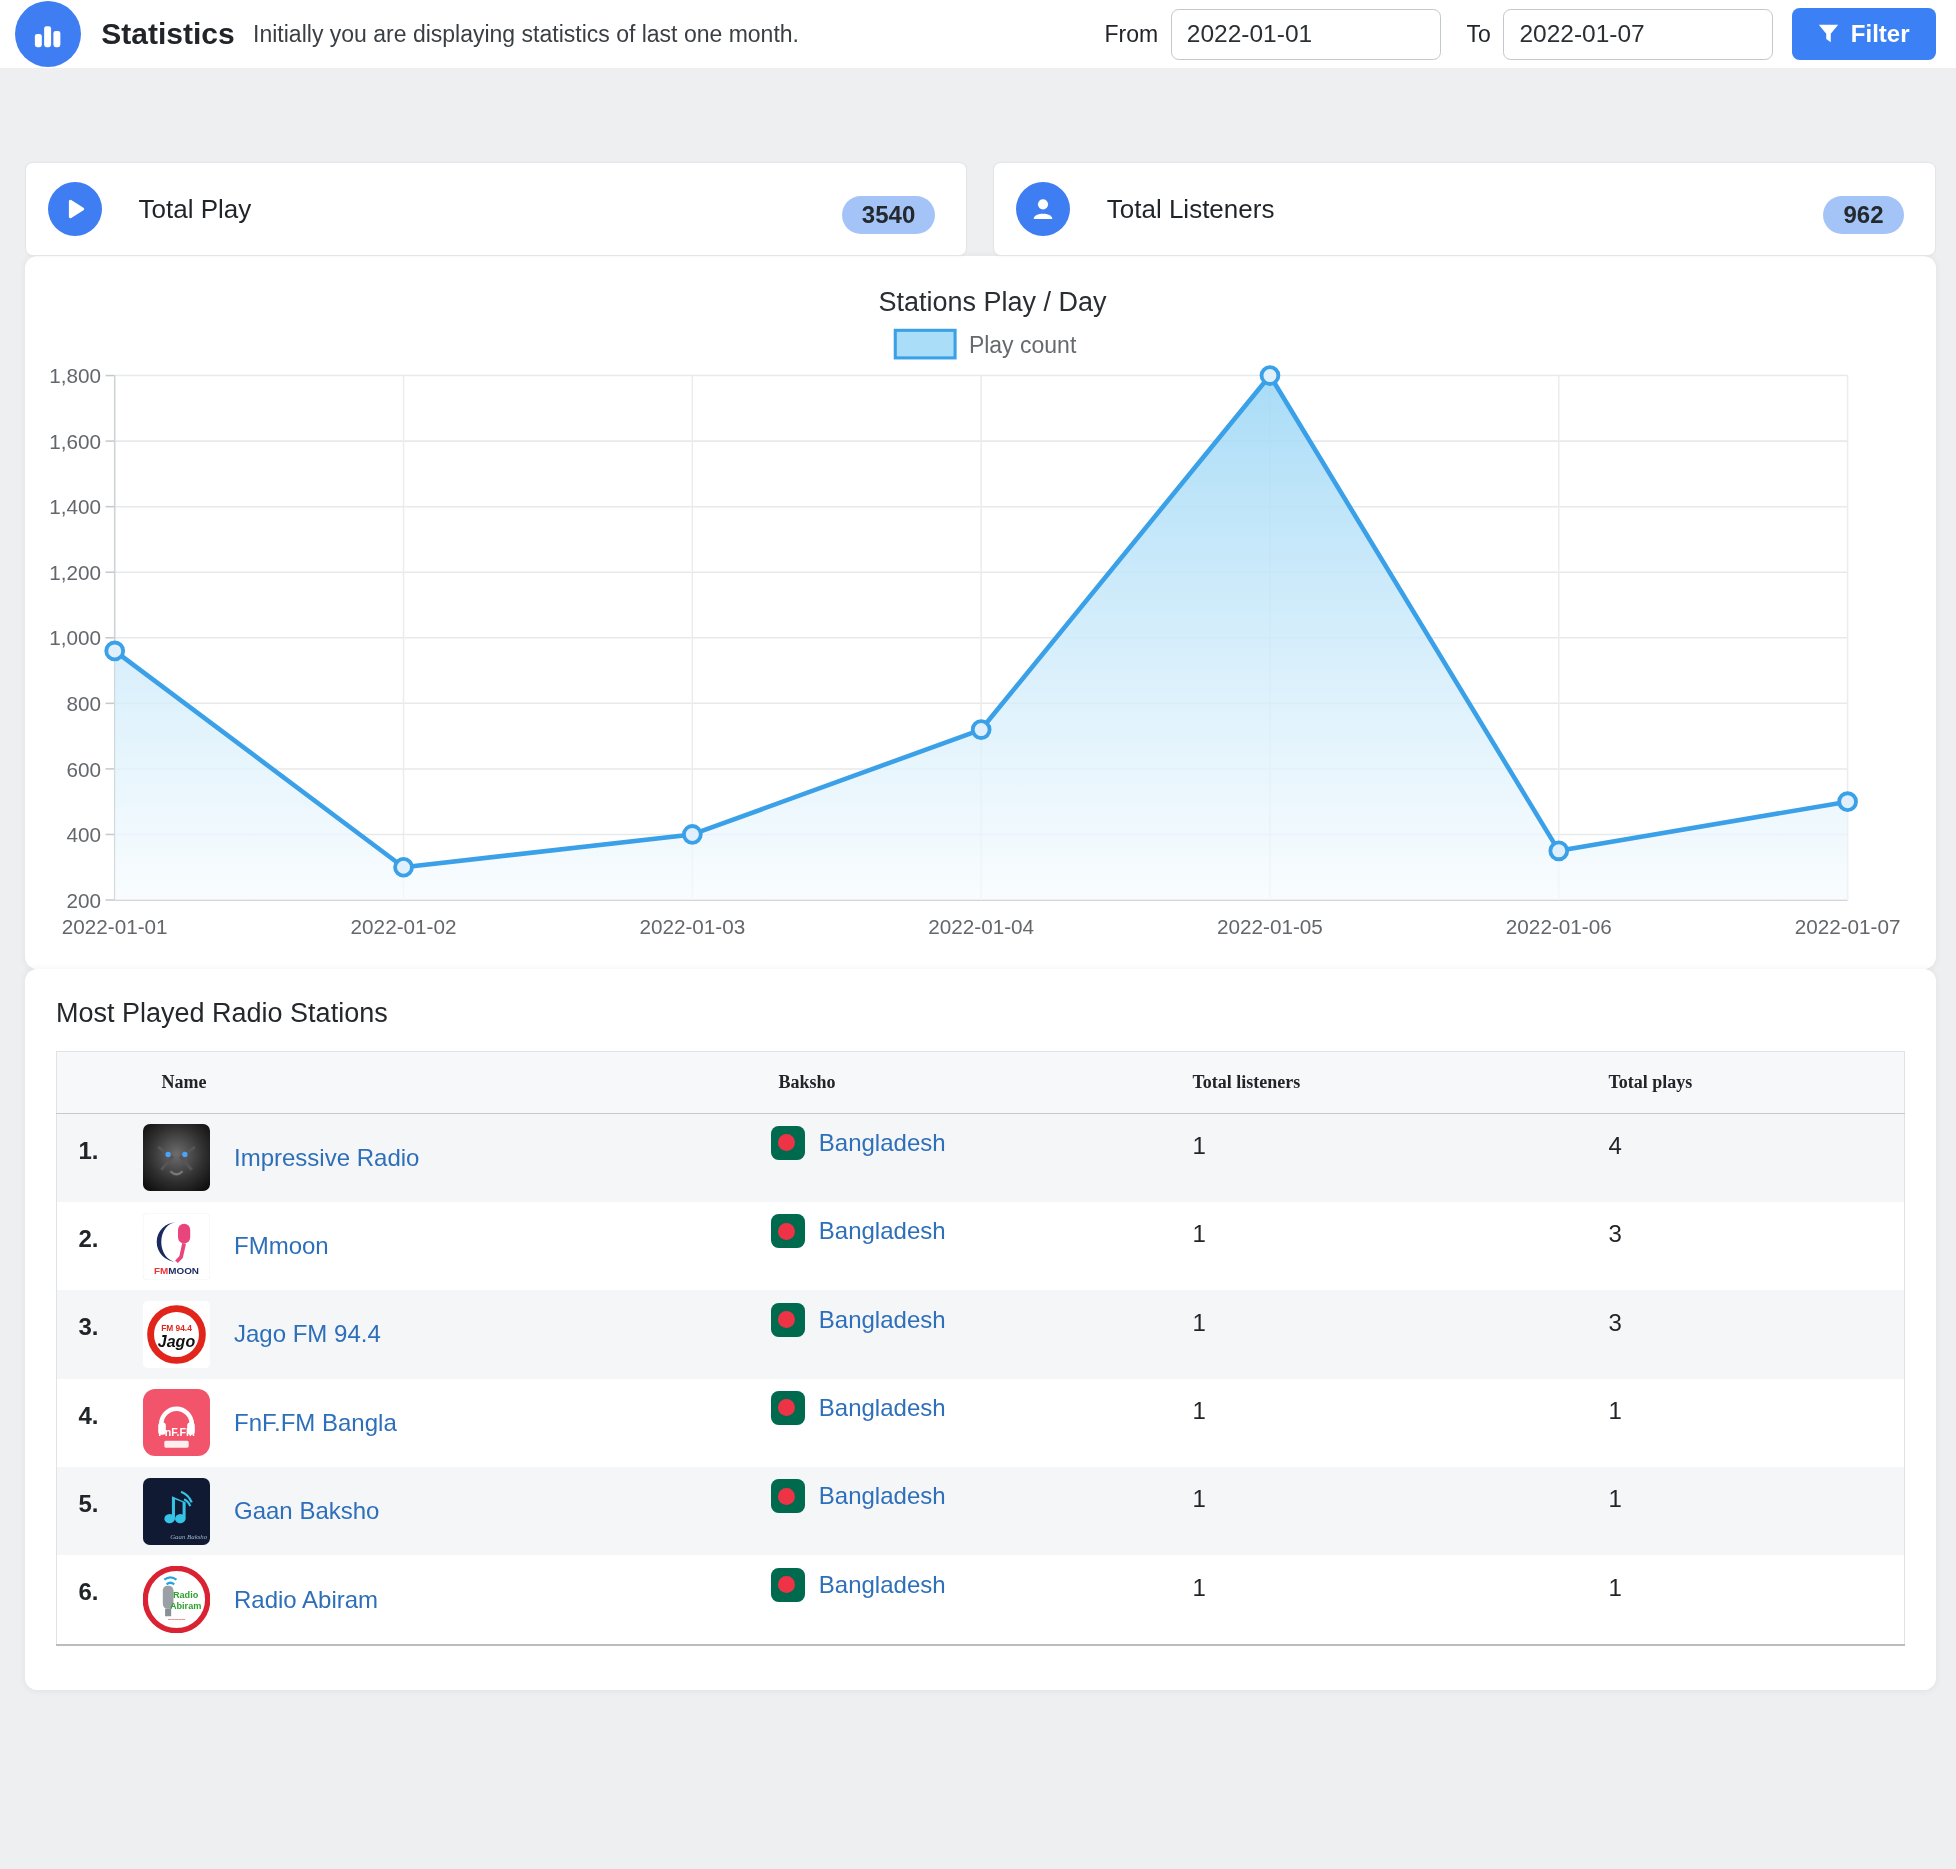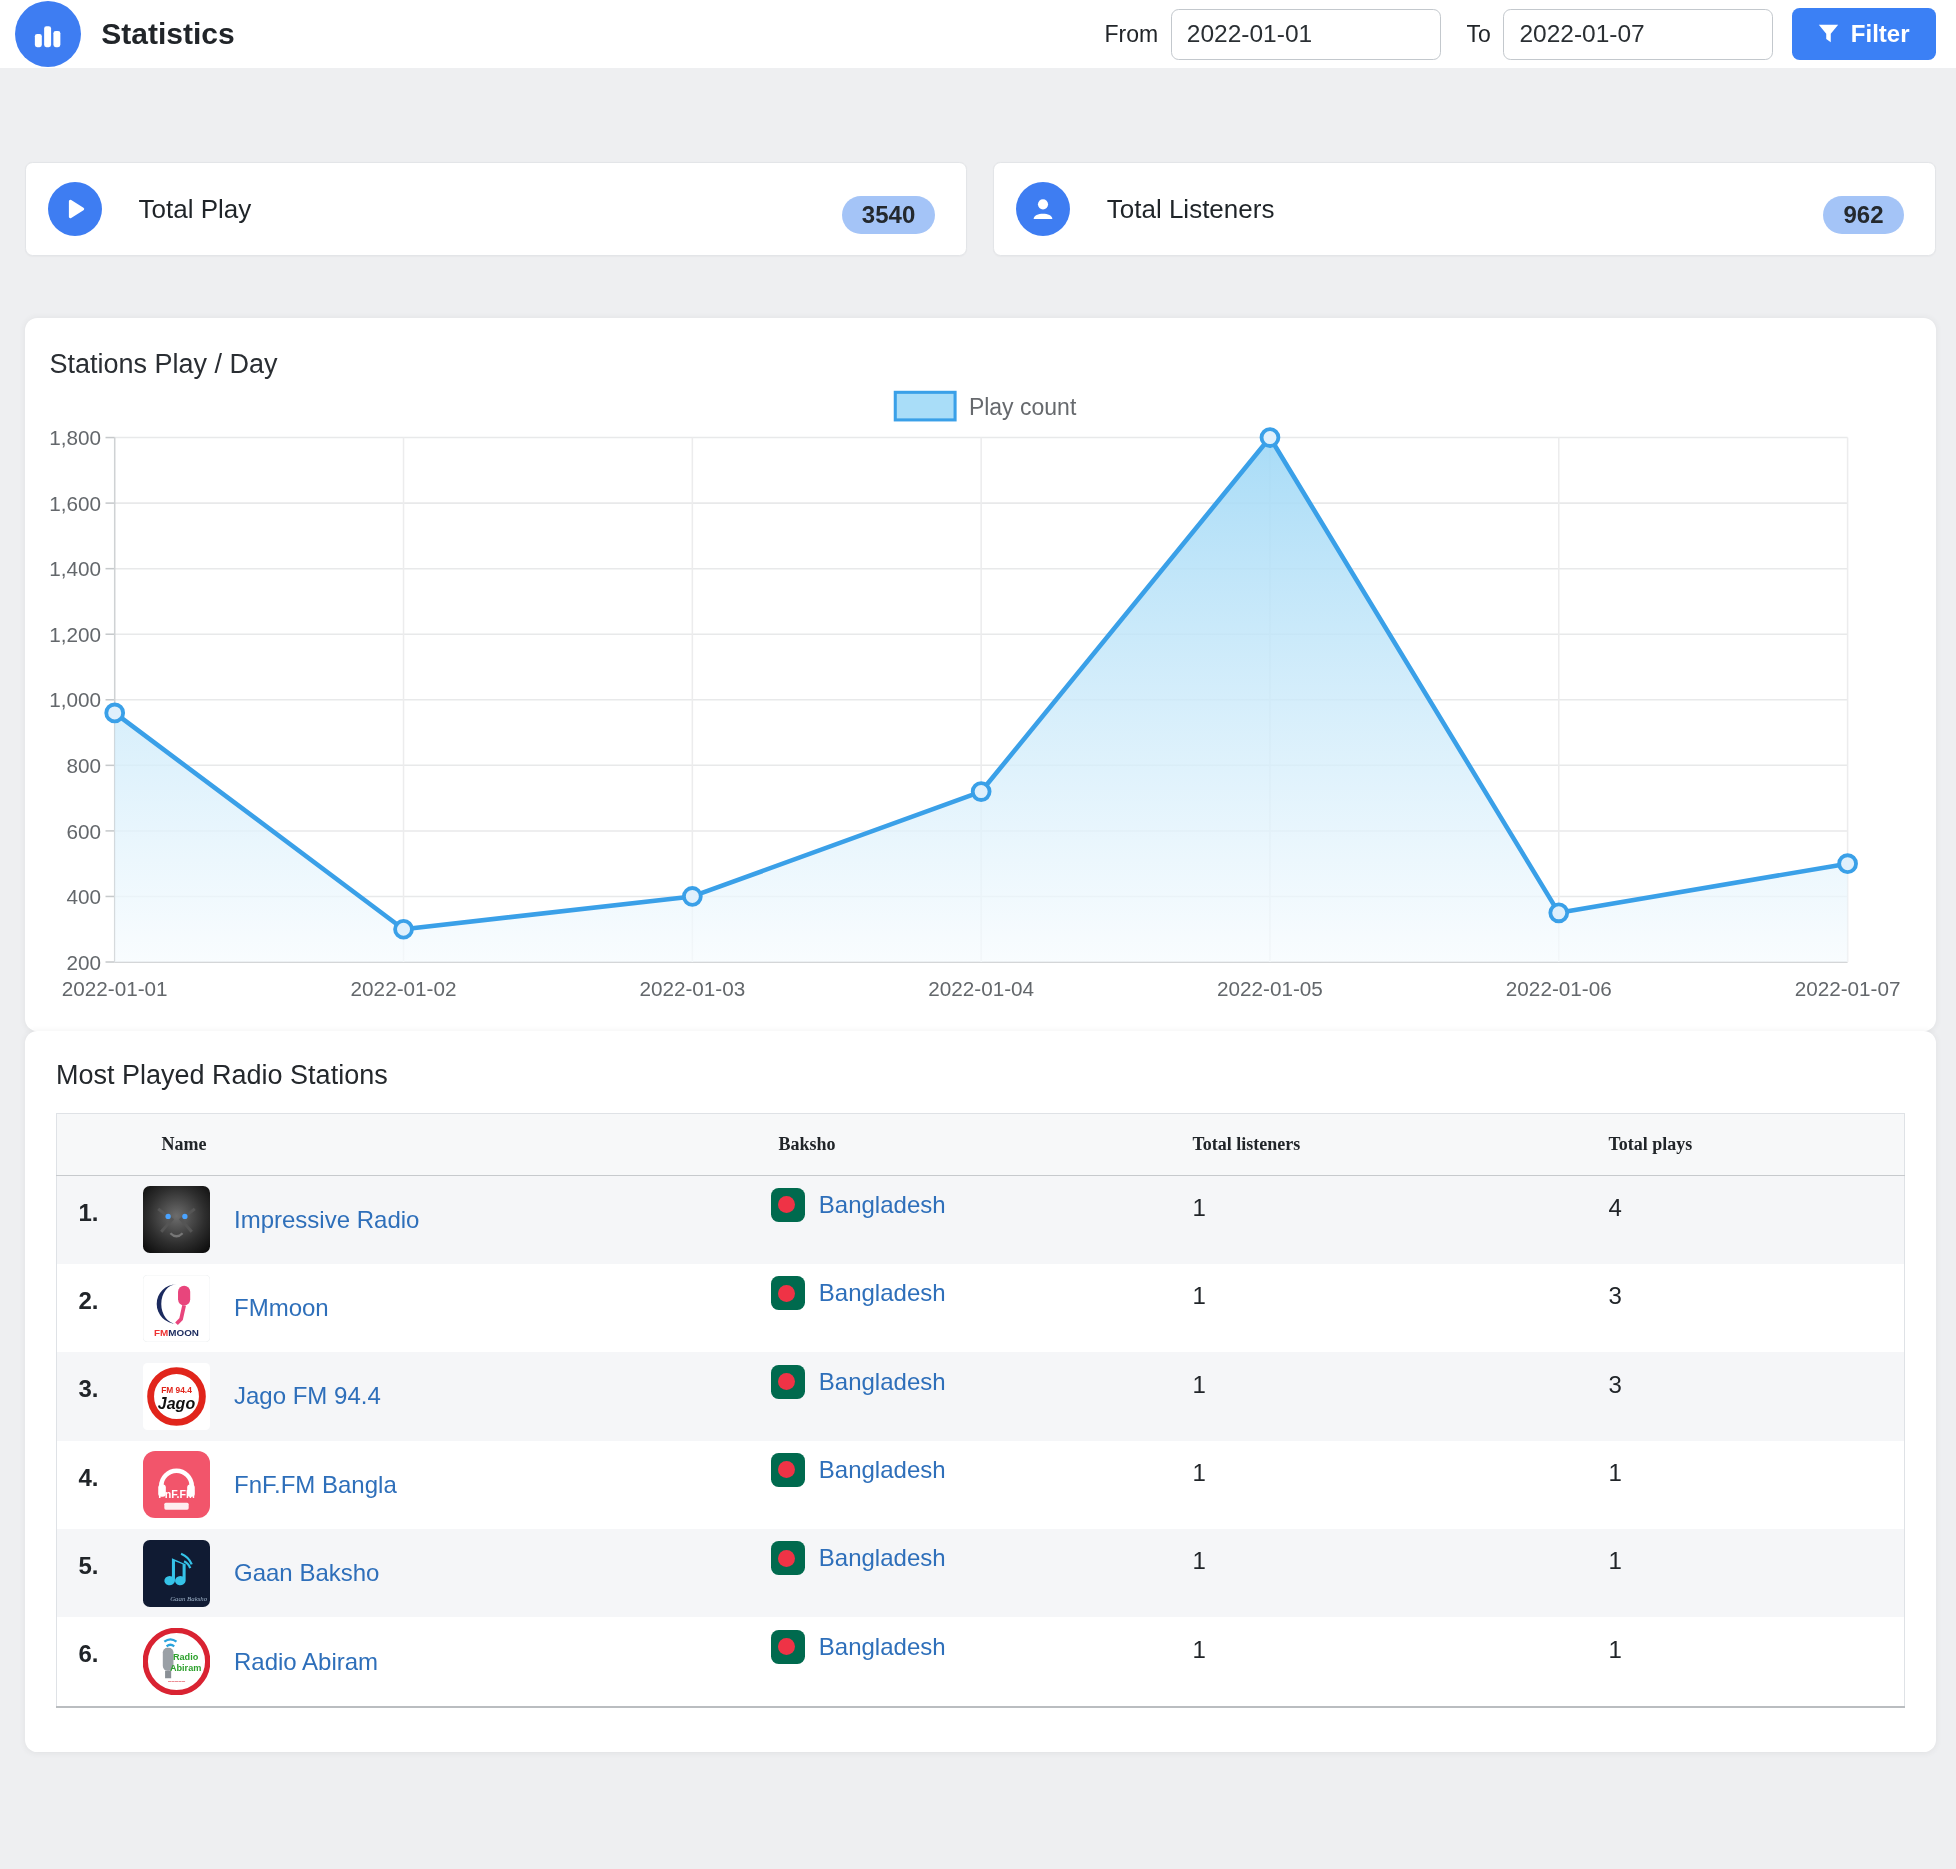--- a/index.html
+++ b/index.html
@@ -51,23 +51,24 @@
     width: 54px; height: 54px; border-radius: 50%; background: #3e7df2; flex: 0 0 auto;
     display: flex; align-items: center; justify-content: center;
   }
   .stat-label { font-size: 26px; color: #1f2428; margin-left: 29px; }
   .stat-badge {
     margin-left: auto; background: #a4c4f7; color: #24292e;
     font-size: 24px; font-weight: 700; padding: 5.4px 20px; border-radius: 766px; margin-top: 12px;
   }
   
   .chart-card {
-    margin-top: 62px; background: #fff; border-radius: 12.3px;
+    background: #fff; border-radius: 12.3px;
     box-shadow: 0 0.8px 6.1px rgba(60,64,67,0.08);
     padding: 31px 0 26px 0;
+    text-align: center;
   }
   .chart-title { font-size: 27px; font-weight: 500; color: #2a2e33; margin-left: 24.5px; }
   .chart-svg { display: block; width: 1910px; height: 625px; }
   
   .table-card {
     background: #fff; border-radius: 12.3px;
     box-shadow: 0 0.8px 6.1px rgba(60,64,67,0.08);
     padding: 29px 31px 44px 31px;
   }
   .table-title { font-size: 27px; font-weight: 500; color: #24282c; margin-bottom: 21.5px; }
@@ -104,20 +105,21 @@
 
 <div class="topbar">
   <div class="app-icon">
     <svg width="34" height="34" viewBox="0 0 44 44">
       <rect x="5" y="22" width="9" height="17" rx="3" fill="#fff"></rect>
       <rect x="17" y="12" width="9" height="27" rx="3" fill="#fff"></rect>
       <rect x="29" y="18" width="9" height="21" rx="3" fill="#fff"></rect>
     </svg>
   </div>
   <div class="app-title">Statistics</div>
+  <div class="app-subtitle">Initially you are displaying statistics of last one month.</div>
   <div class="topbar-spacer"></div>
   <span class="date-label">From</span>
   <input class="date-input" value="2022-01-01" style="">
   <div class="gap34"></div>
   <span class="date-label">To</span>
   <input class="date-input" value="2022-01-07" style="">
   <div class="gap24"></div>
   <button class="filter-btn">
     <svg width="21" height="21" viewBox="0 0 26 26">
       <path d="M1 1 h24 l-9.2 11 v10.5 l-5.6 -4 v-6.5 z" fill="#fff"></path>

